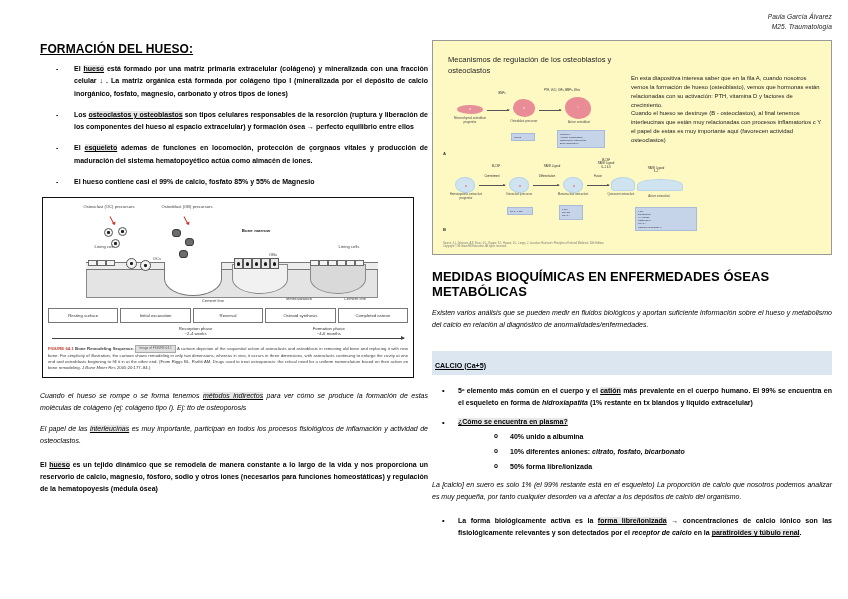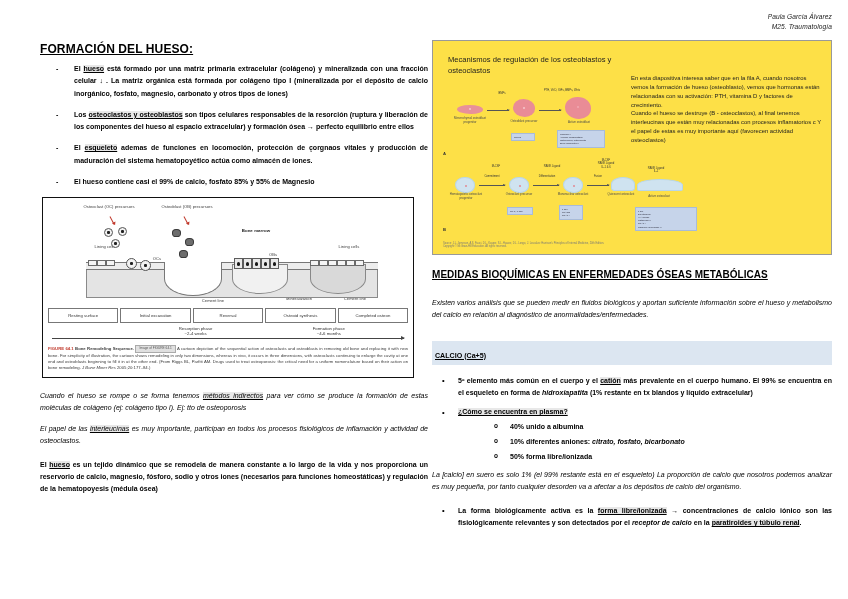--- a/index.html
+++ b/index.html
@@ -52,25 +52,24 @@
     margin: 8px 0 16px 0;
   }
   .section-head {
     font-size: 12px;
     font-weight: bold;
     text-decoration: underline;
     letter-spacing: .1px;
     margin-bottom: 7px;
   }
   .section-head-r {
-    font-size: 10px;
-    font-weight: bold;
-    text-decoration: underline;
+    font-size: 13px;
+    font-weight: bold;
     letter-spacing: .05px;
-    margin: 0 0 17px 0;
+    margin: 0 0 8px 0;
   }
   .hl-head {
     background: #dce6f1;
     display: block;
     padding: 2.5px 3px 3px 3px;
     margin: 0 0 10px 0;
   }
   .hl-head span {
     font-size: 7.1px;
     font-weight: bold;
@@ -278,21 +277,21 @@
     background: #e0e0e0;
     border: .6px solid #aaa;
     font-size: 3.2px;
     color: #555;
     padding: .5px 3px;
     vertical-align: middle;
   }
   
   .slide {
     border: 1.2px solid #999;
-    background: #fde047;
+    background: #fef9c3;
     width: 400px;
     height: 215px;
     position: relative;
     overflow: hidden;
     margin-bottom: 14px;
   }
   .slide-title {
     position: absolute;
     left: 15px; top: 13px;
     width: 190px;

